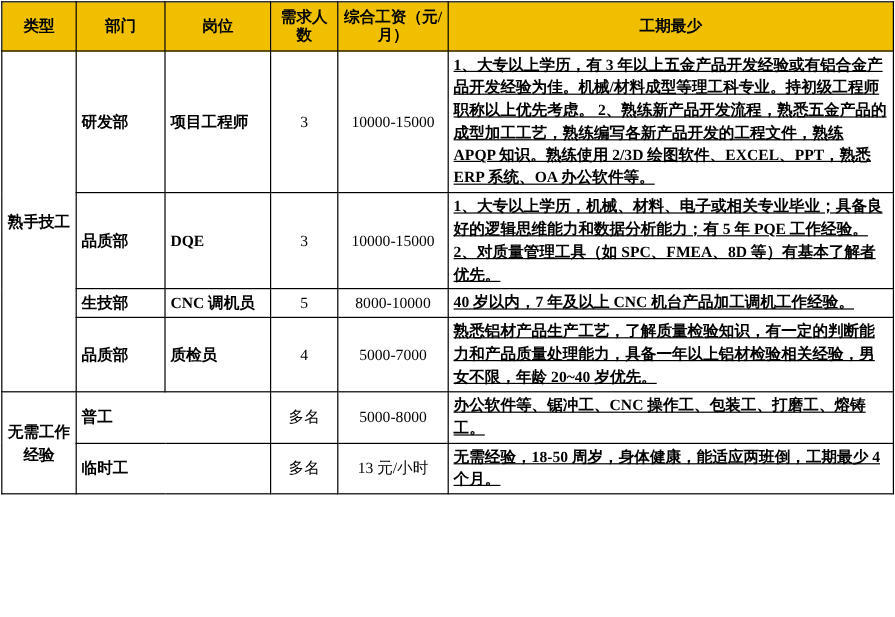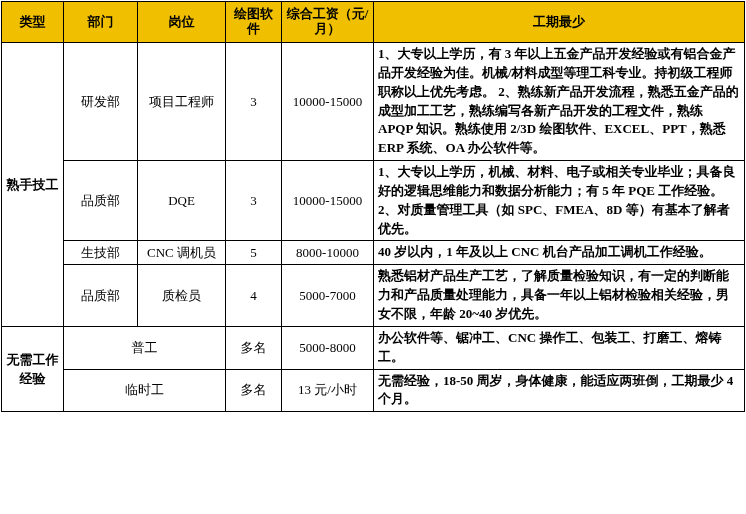--- a/index.html
+++ b/index.html
@@ -35,31 +35,31 @@
     line-height: 1.15;
   }
   .c-type   { width: 62px; }
   .c-dept   { width: 74px; }
   .c-post   { width: 88px; }
   .c-num    { width: 56px; }
   .c-salary { width: 92px; }
   .c-req    { width: auto; }
 
   td.center {
-    text-align: center;
-    font-weight: normal;
+    font-weight: bold;
   }
   td.center-normal {
     text-align: center;
   }
   td.req {
     text-align: left;
     line-height: 1.45;
     font-weight: bold;
     padding: 4px 6px;
+    text-decoration: underline;
   }
   td.group {
     text-align: center;
     font-weight: bold;
     line-height: 1.5;
   }
 </style>
 </head>
 <body>
 
@@ -70,21 +70,21 @@
       <col class="c-post">
     <col class="c-num">
       <col class="c-salary">
       <col class="c-req">
   </colgroup>
   <thead>
     <tr>
       <th>类型</th>
       <th>部门</th>
       <th>岗位</th>
-      <th>绘图软件</th>
+      <th>需求人数</th>
       <th>综合工资（元/月）</th>
       <th>工期最少</th>
     </tr>
   </thead>
   <tbody>
 
     <tr>
       <td class="group" rowspan="4">熟手技工</td>
       <td class="center">研发部</td>
       <td class="center">项目工程师</td>
@@ -101,21 +101,21 @@
       <td class="center-normal">10000-15000</td>
       <td class="req">1、大专以上学历，机械、材料、电子或相关专业毕业；具备良好的逻辑思维能力和数据分析能力；有 5 年 PQE 工作经验。
 2、对质量管理工具（如 SPC、FMEA、8D 等）有基本了解者优先。</td>
     </tr>
 
     <tr>
       <td class="center">生技部</td>
       <td class="center">CNC 调机员</td>
       <td class="center-normal">5</td>
       <td class="center-normal">8000-10000</td>
-      <td class="req">40 岁以内，1 年及以上 CNC 机台产品加工调机工作经验。</td>
+      <td class="req">40 岁以内，7 年及以上 CNC 机台产品加工调机工作经验。</td>
     </tr>
 
     <tr>
       <td class="center">品质部</td>
       <td class="center">质检员</td>
       <td class="center-normal">4</td>
       <td class="center-normal">5000-7000</td>
       <td class="req">熟悉铝材产品生产工艺，了解质量检验知识，有一定的判断能力和产品质量处理能力，具备一年以上铝材检验相关经验，男女不限，年龄 20~40 岁优先。</td>
     </tr>
 

